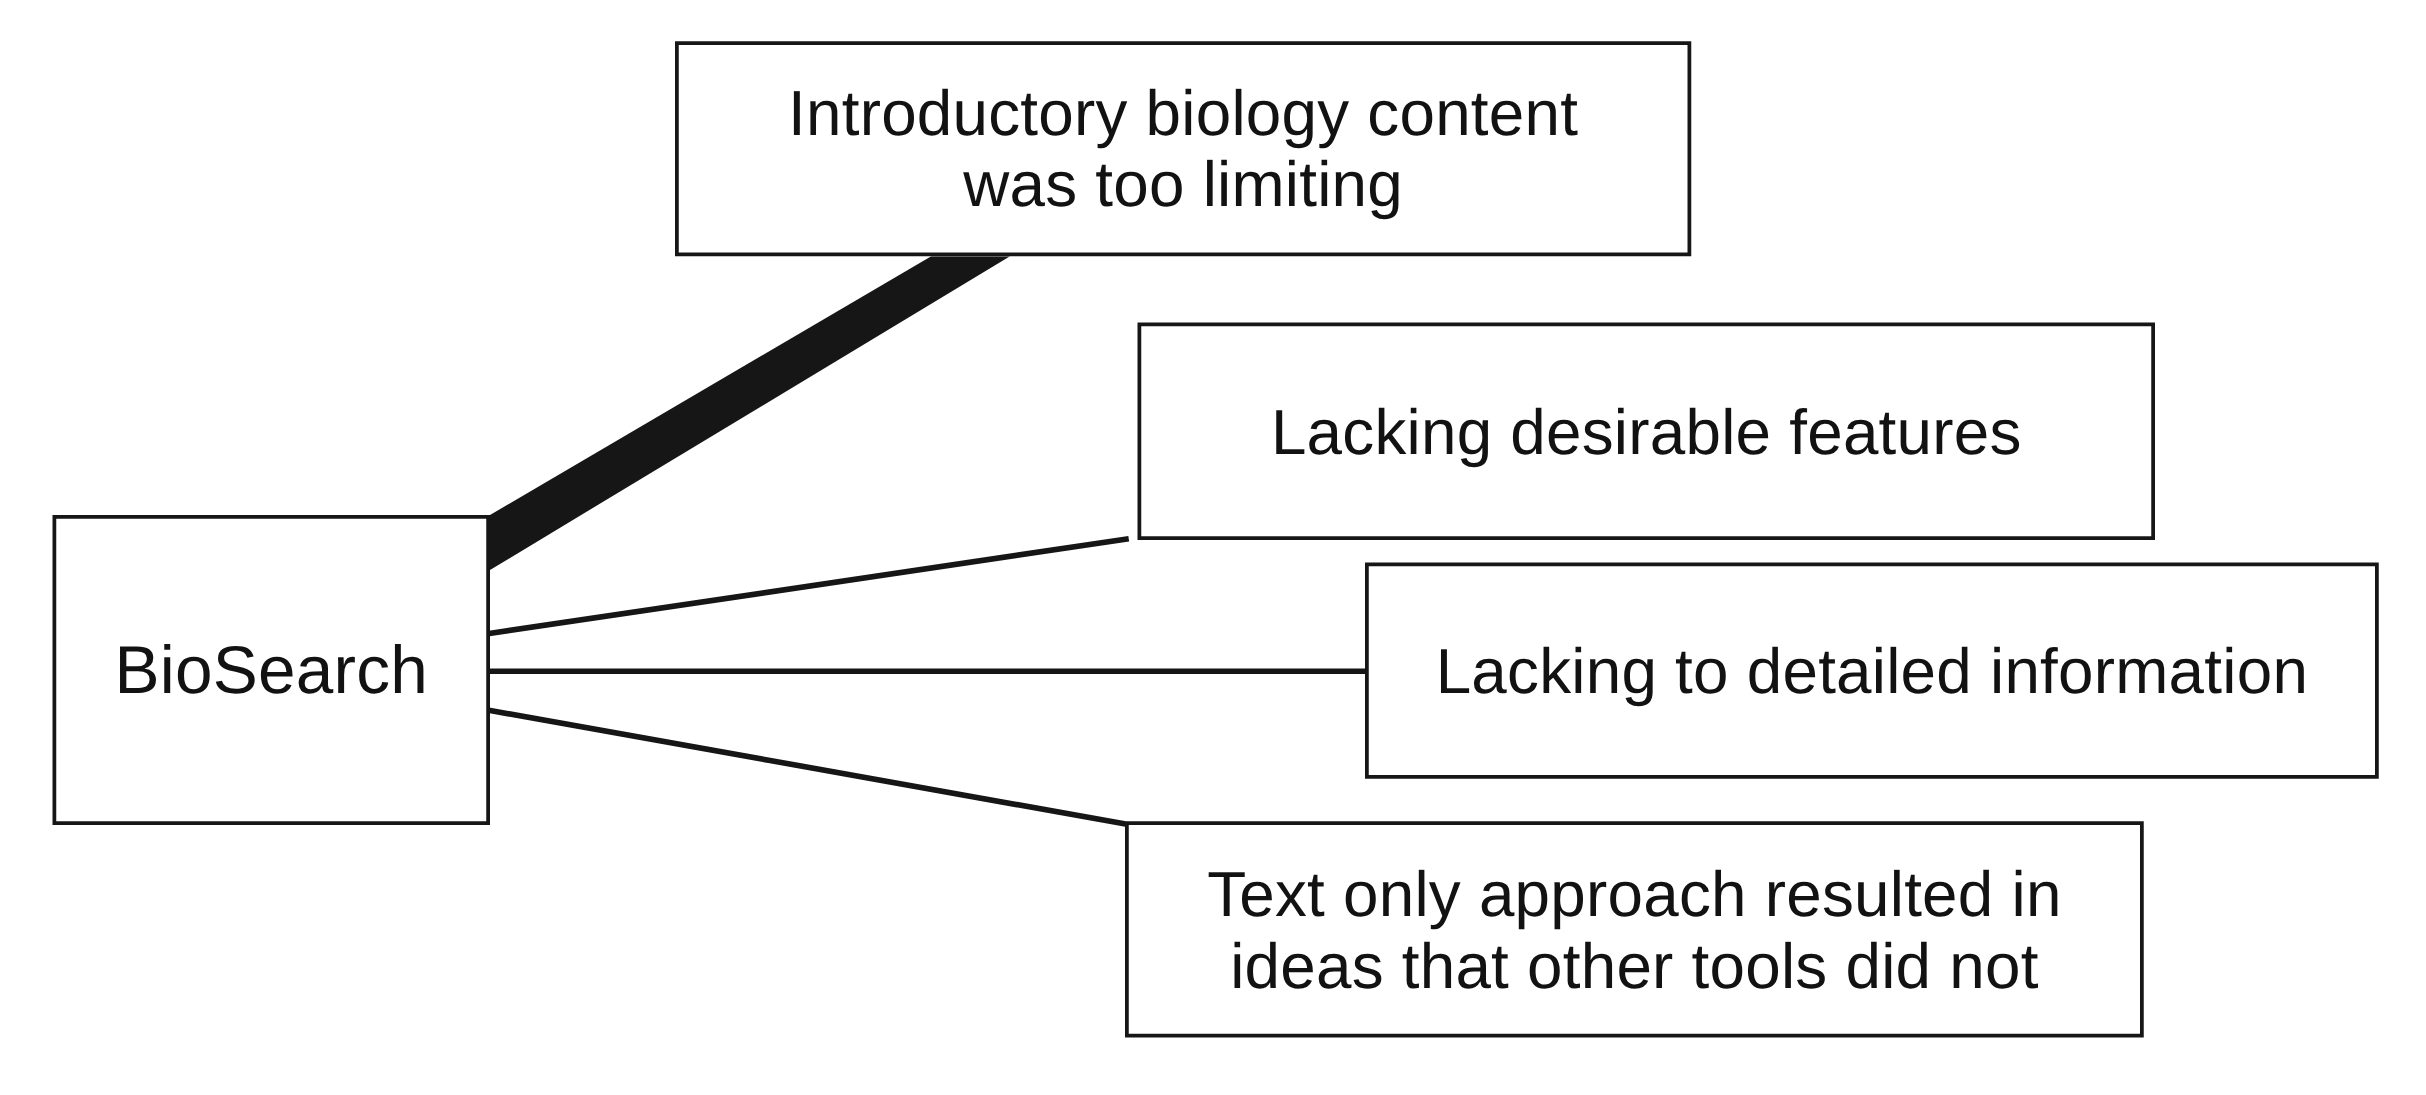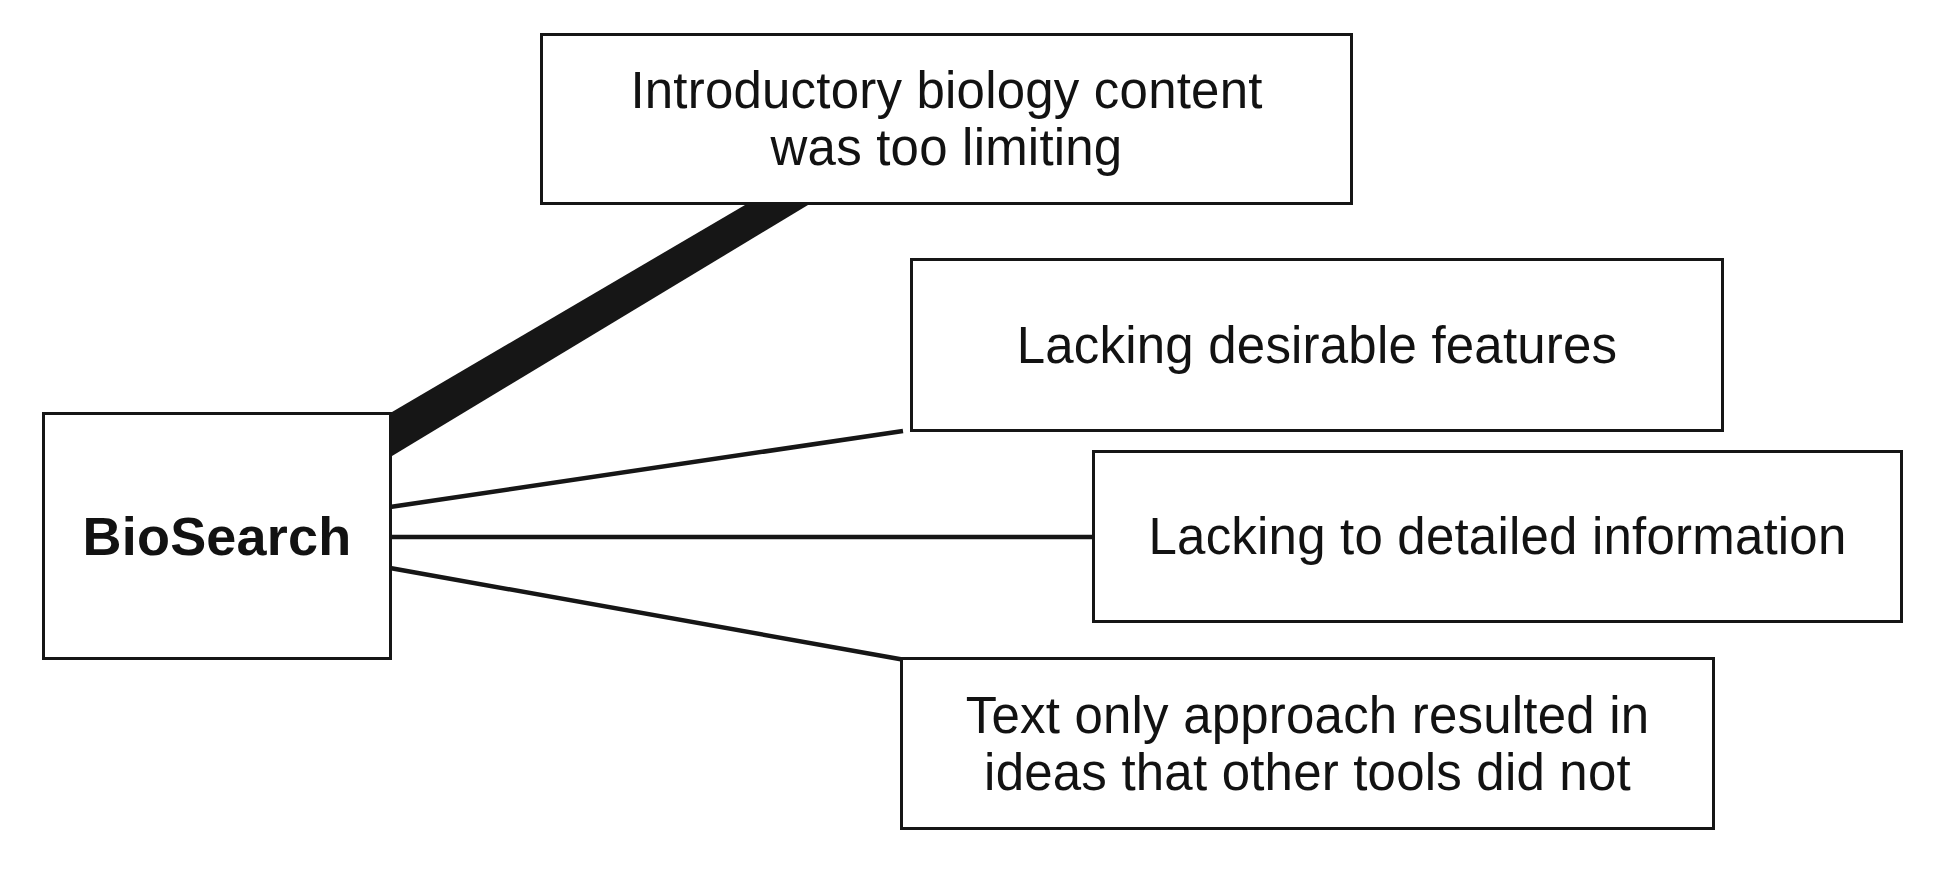--- a/index.html
+++ b/index.html
@@ -30,21 +30,21 @@
     align-items: center;
     justify-content: center;
     text-align: center;
     box-sizing: border-box;
     color: #121212;
     font-size: 51px;
     line-height: 57px;
     white-space: pre-line;
     letter-spacing: 0.2px;
   }
-  .node-biosearch   { left: 42px;  top: 412px; width: 350px; height: 248px; font-size: 54px; font-weight: bold; }
+  .node-biosearch   { left: 42px;  top: 412px; width: 350px; height: 248px; font-size: 54px; }
   .node-intro       { left: 540px; top: 33px;  width: 813px; height: 172px; }
   .node-lacking     { left: 898px; top: 258px; width: 814px; height: 174px; margin-left: 12px; }
   .node-bridge      { left: 1092px;top: 450px; width: 811px; height: 173px; }
   .node-textonly    { left: 900px; top: 657px; width: 815px; height: 173px; }
 </style>
 </head>
 <body>
 
 <div class="canvas">
 

